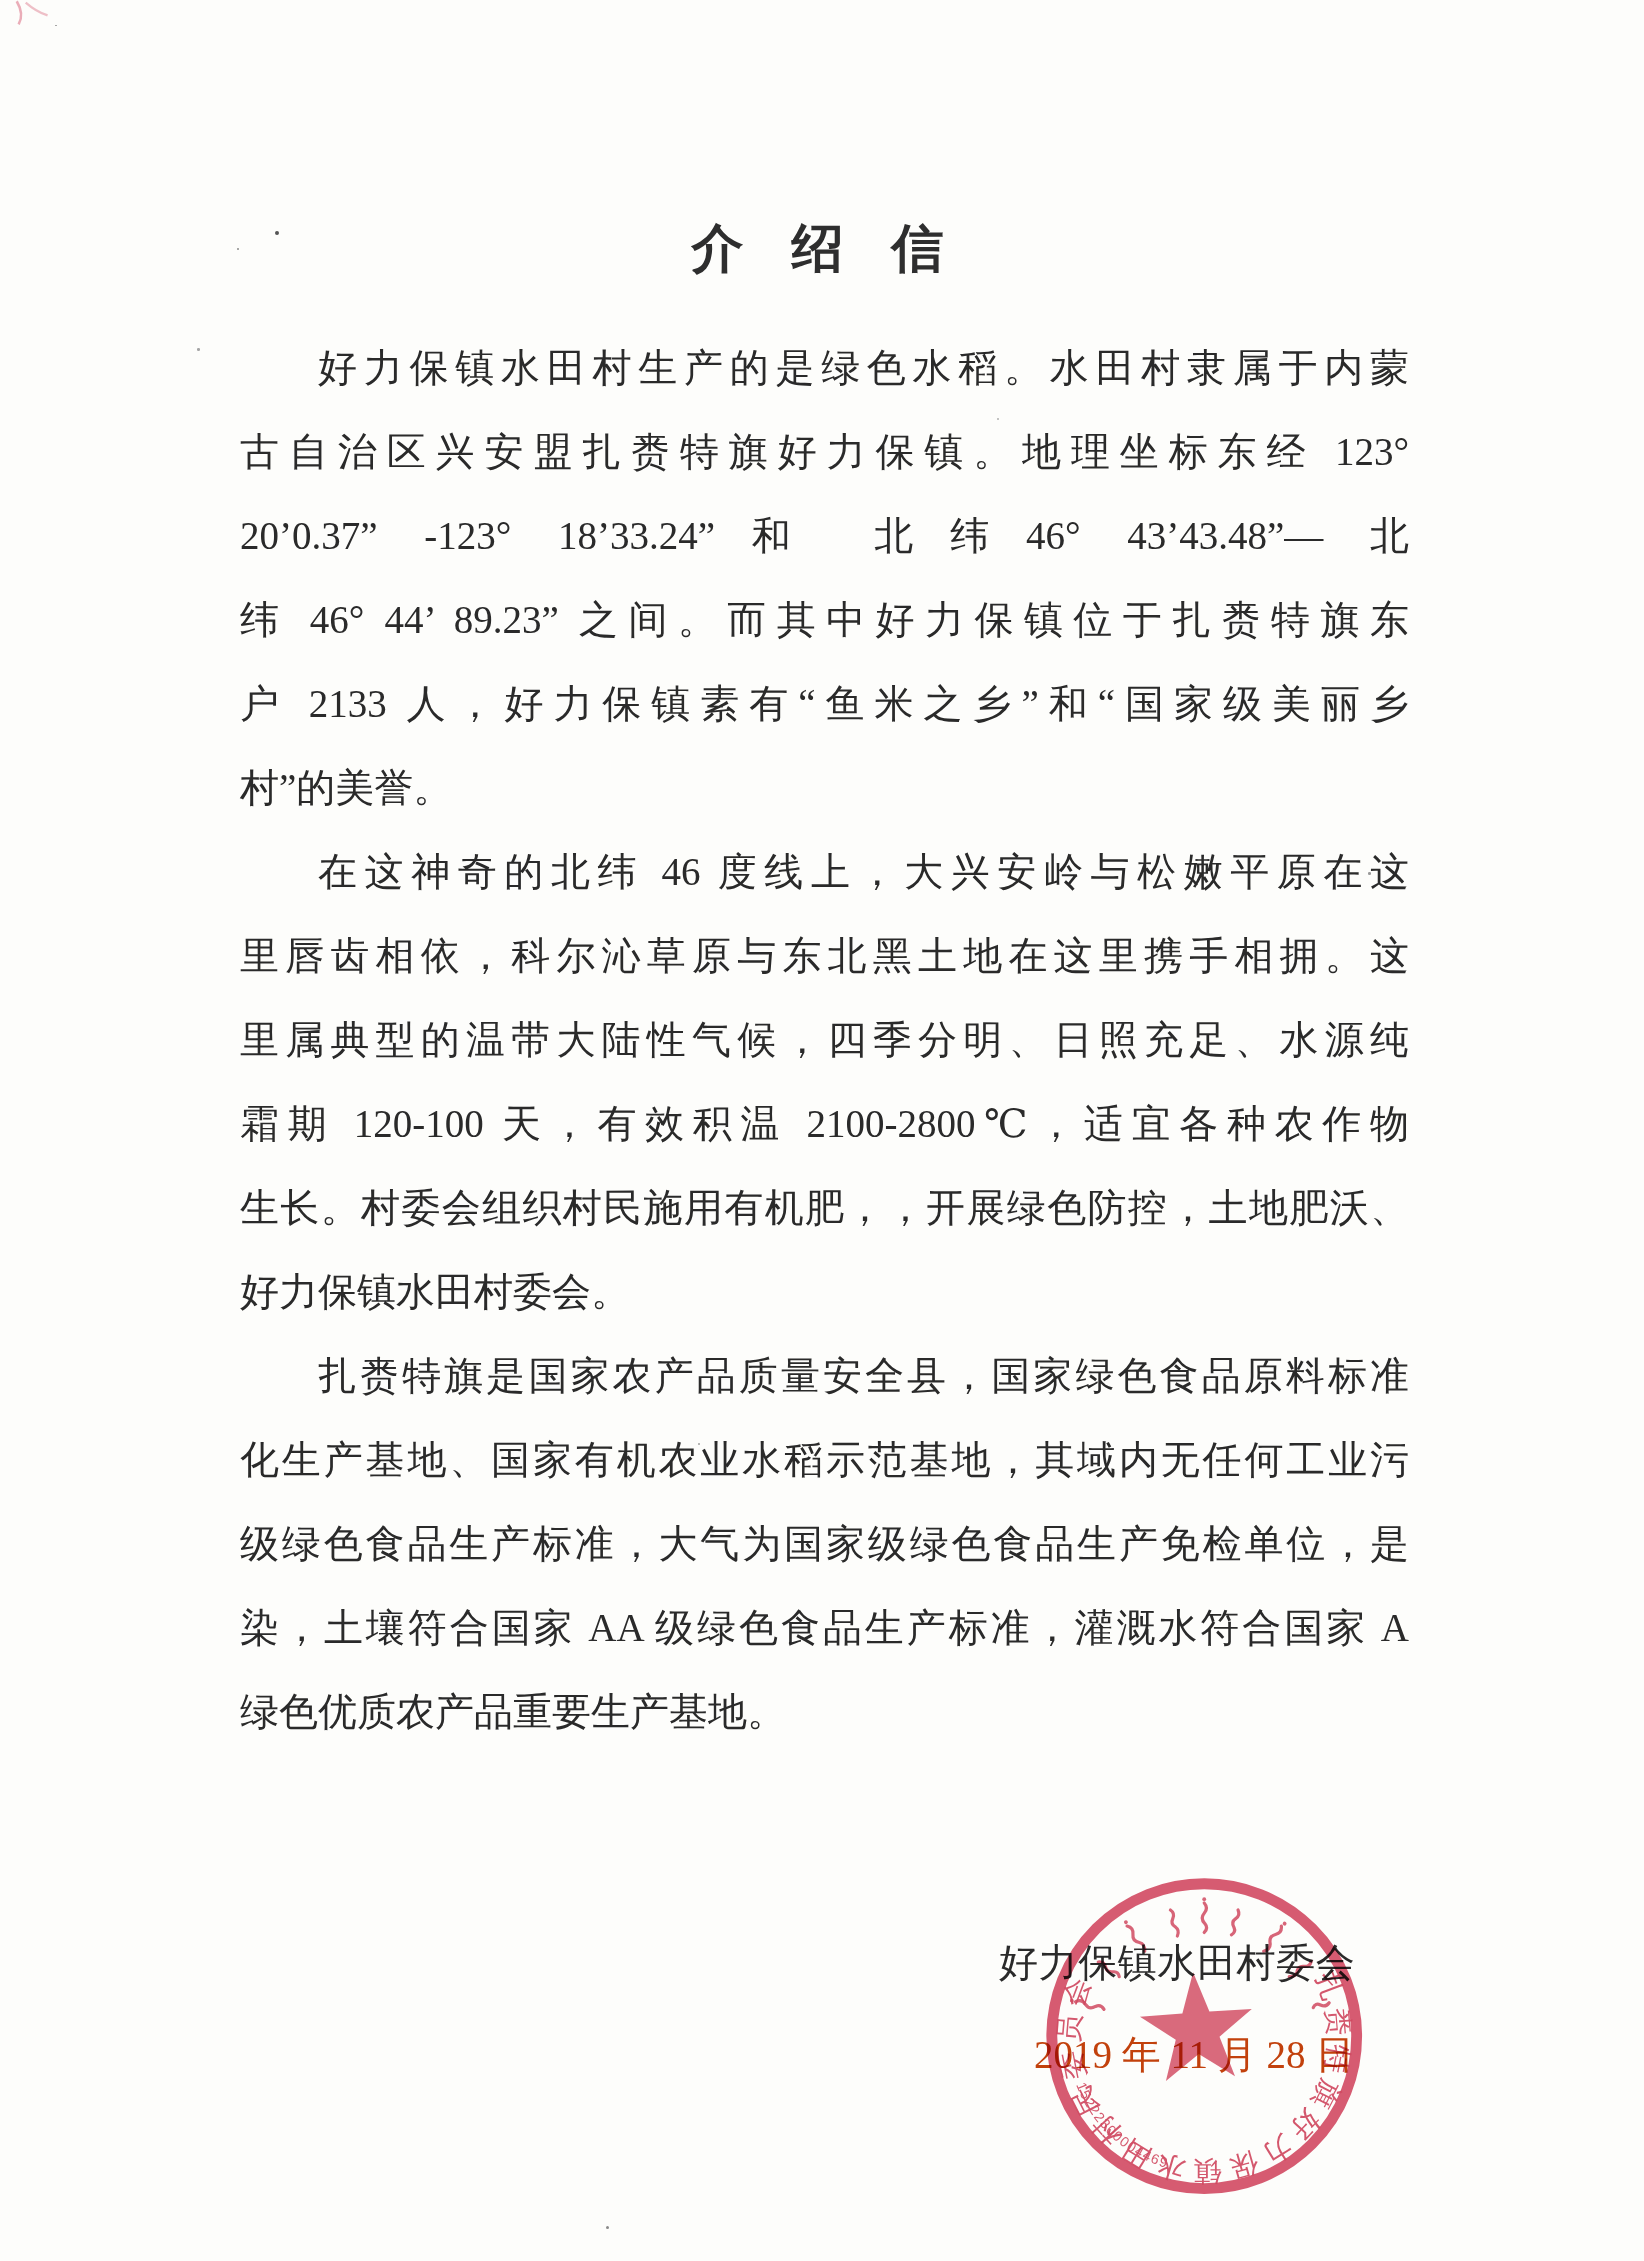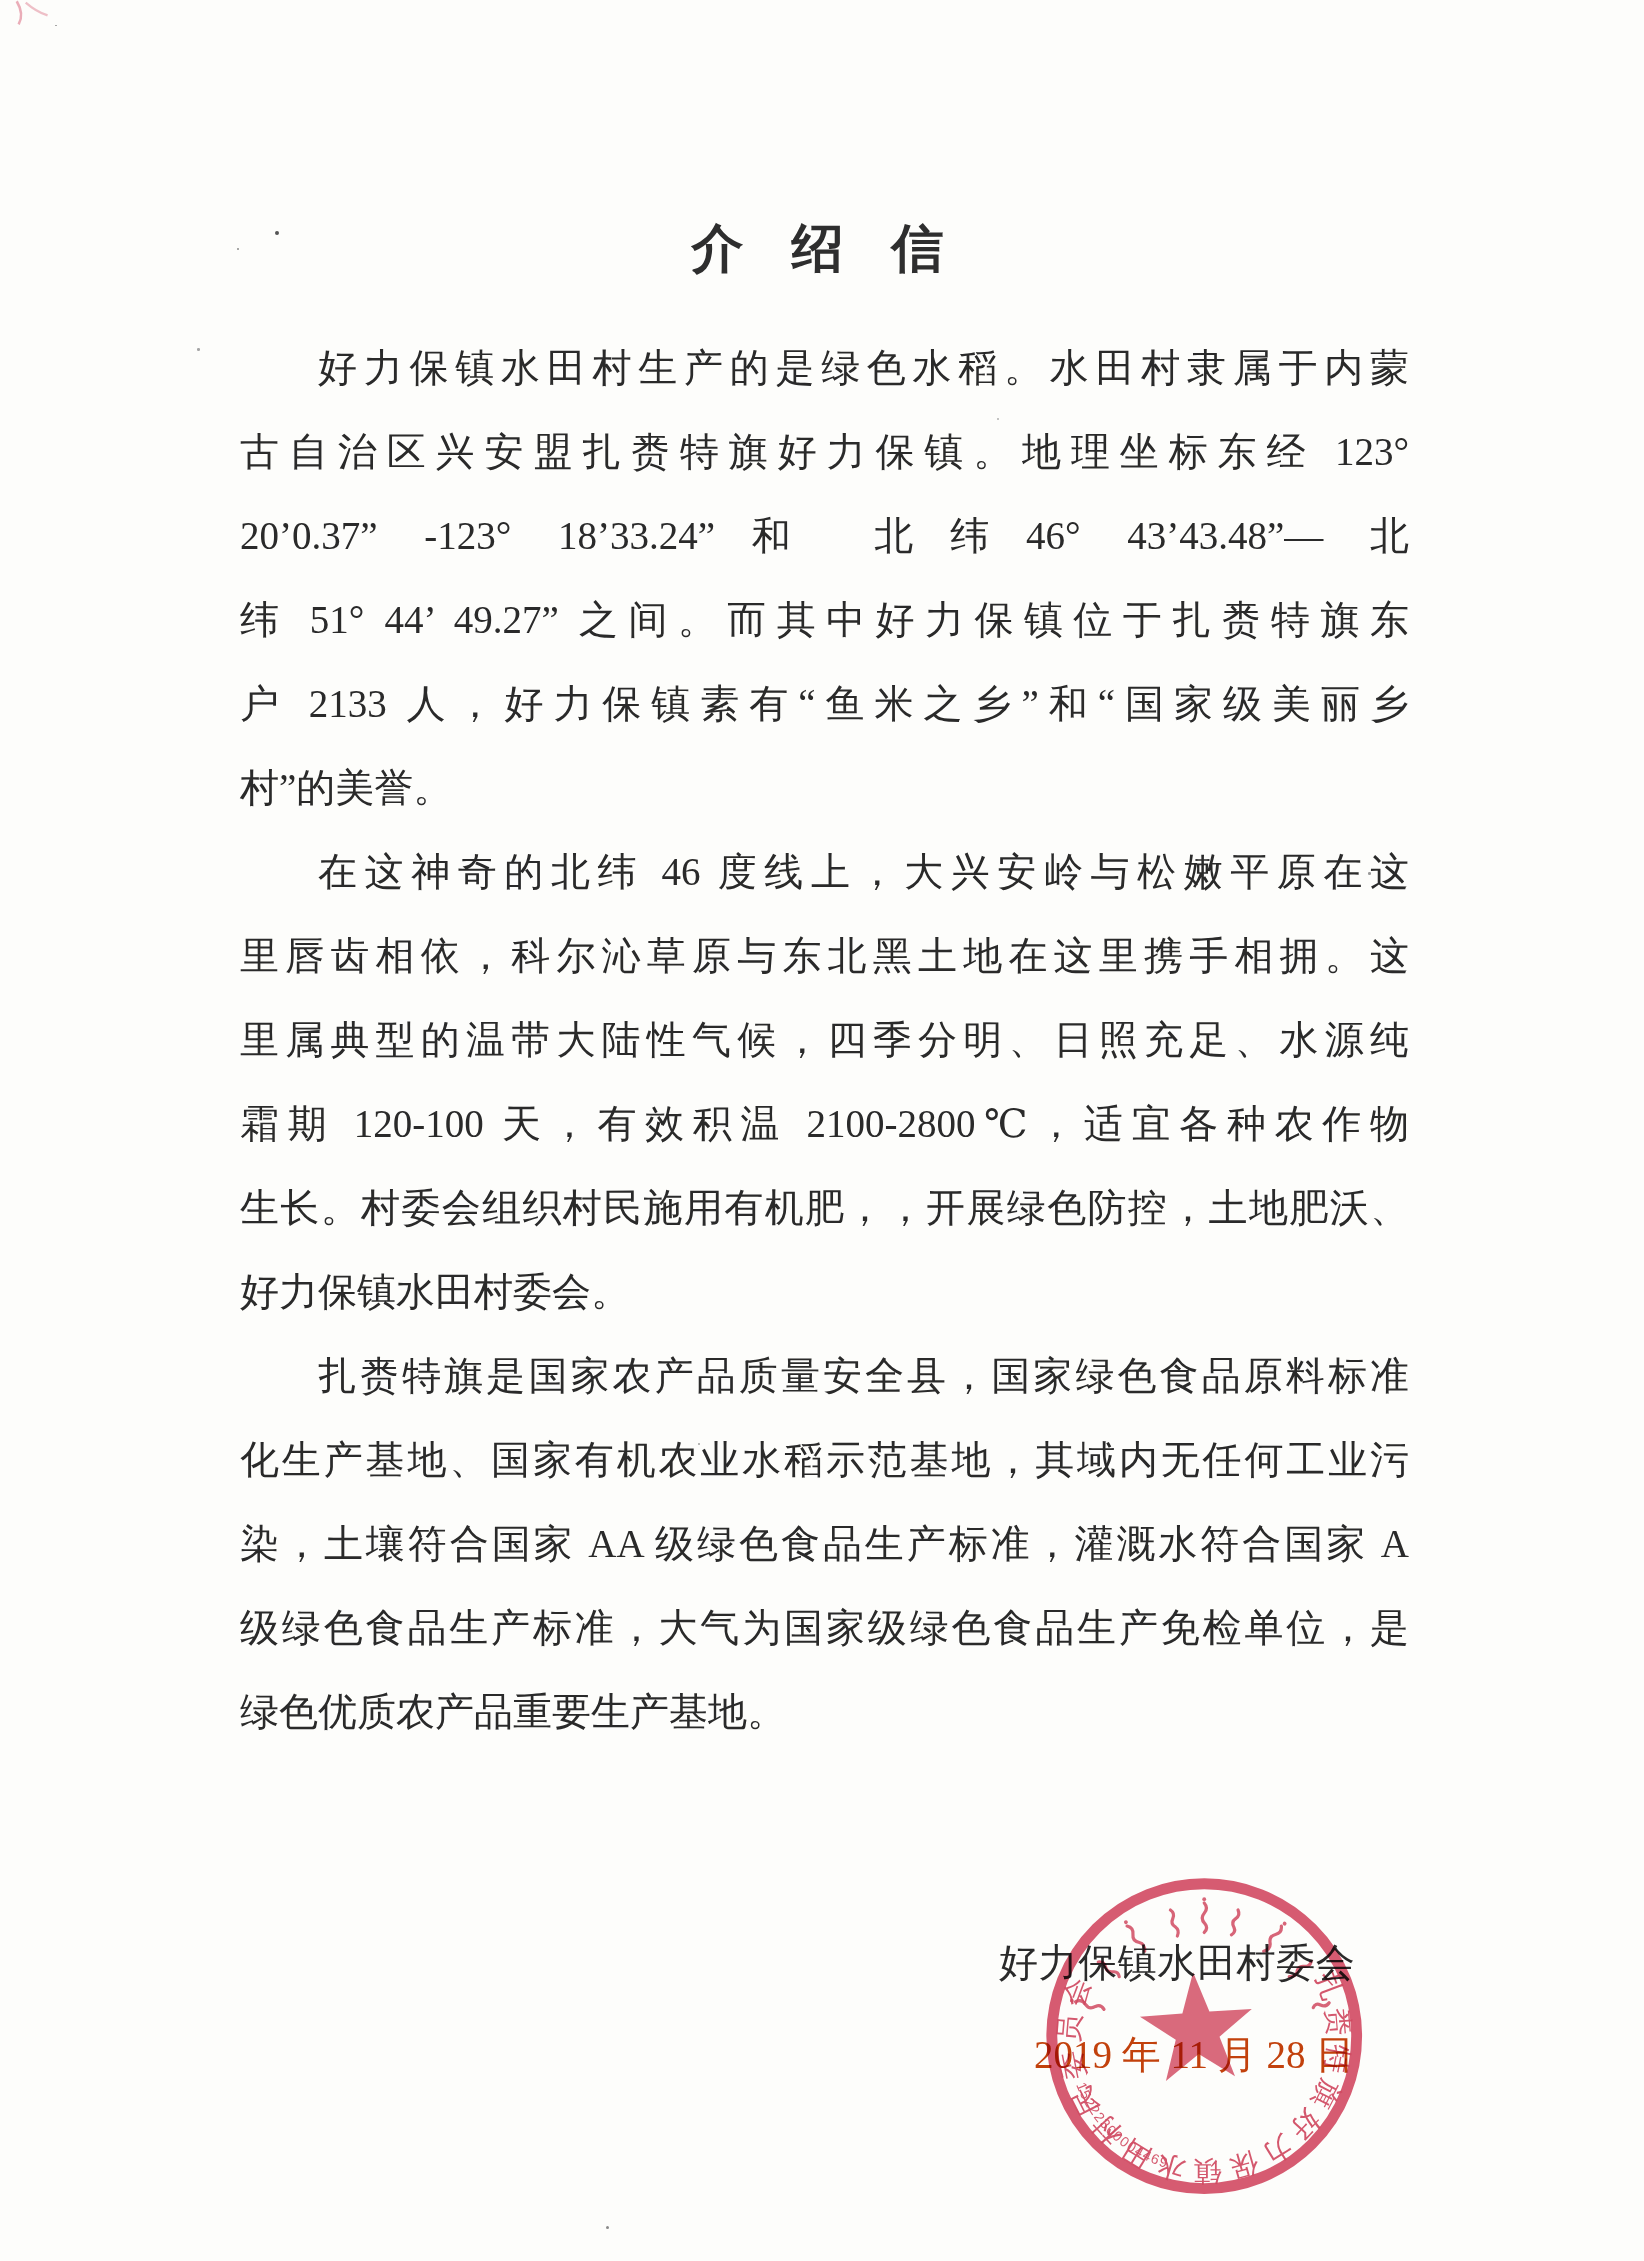--- a/index.html
+++ b/index.html
@@ -82,33 +82,33 @@
 <body>
 
 <div class="page">
 
   <h1 class="title">介 绍 信</h1>
 
   <div class="body-block">
       <div class="line indent">好力保镇水田村生产的是绿色水稻。水田村隶属于内蒙</div>
       <div class="line">古自治区兴安盟扎赉特旗好力保镇。地理坐标东经 123°</div>
       <div class="line">20’0.37” -123° 18’33.24”和 北纬46° 43’43.48”— 北</div>
-      <div class="line">纬 51° 44’ 49.27” 之间。而其中好力保镇位于扎赉特旗东</div>
+      <div class="line">纬 46° 44’ 89.23” 之间。而其中好力保镇位于扎赉特旗东</div>
       <div class="line">户 2133 人，好力保镇素有“鱼米之乡”和“国家级美丽乡</div>
       <div class="line short">村”的美誉。</div>
       <div class="line indent">在这神奇的北纬 46 度线上，大兴安岭与松嫩平原在这</div>
       <div class="line">里唇齿相依，科尔沁草原与东北黑土地在这里携手相拥。这</div>
       <div class="line">里属典型的温带大陆性气候，四季分明、日照充足、水源纯</div>
       <div class="line">霜期 120-100 天，有效积温 2100-2800℃，适宜各种农作物</div>
       <div class="line">生长。村委会组织村民施用有机肥，，开展绿色防控，土地肥沃、</div>
       <div class="line short">好力保镇水田村委会。</div>
       <div class="line indent">扎赉特旗是国家农产品质量安全县，国家绿色食品原料标准</div>
       <div class="line">化生产基地、国家有机农业水稻示范基地，其域内无任何工业污</div>
+      <div class="line">级绿色食品生产标准，大气为国家级绿色食品生产免检单位，是</div>
       <div class="line">染，土壤符合国家 AA 级绿色食品生产标准，灌溉水符合国家 A</div>
-      <div class="line">级绿色食品生产标准，大气为国家级绿色食品生产免检单位，是</div>
       <div class="line short">绿色优质农产品重要生产基地。</div>
     </div>
 
   <div class="signature">好力保镇水田村委会</div>
   <div class="date">2019 年 11 月 28 日</div>
 
   <svg class="seal" viewBox="0 0 520 520" aria-hidden="true">
     <g>
       <circle cx="258" cy="258" r="238" fill="none" stroke="#cf3c56" stroke-width="17" opacity="0.9"></circle>
     </g>

